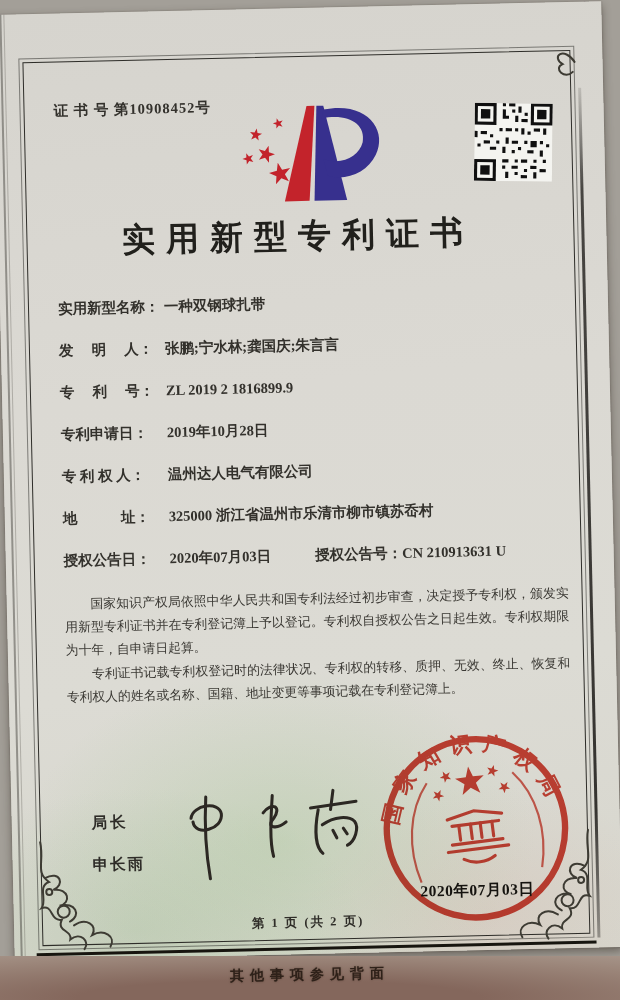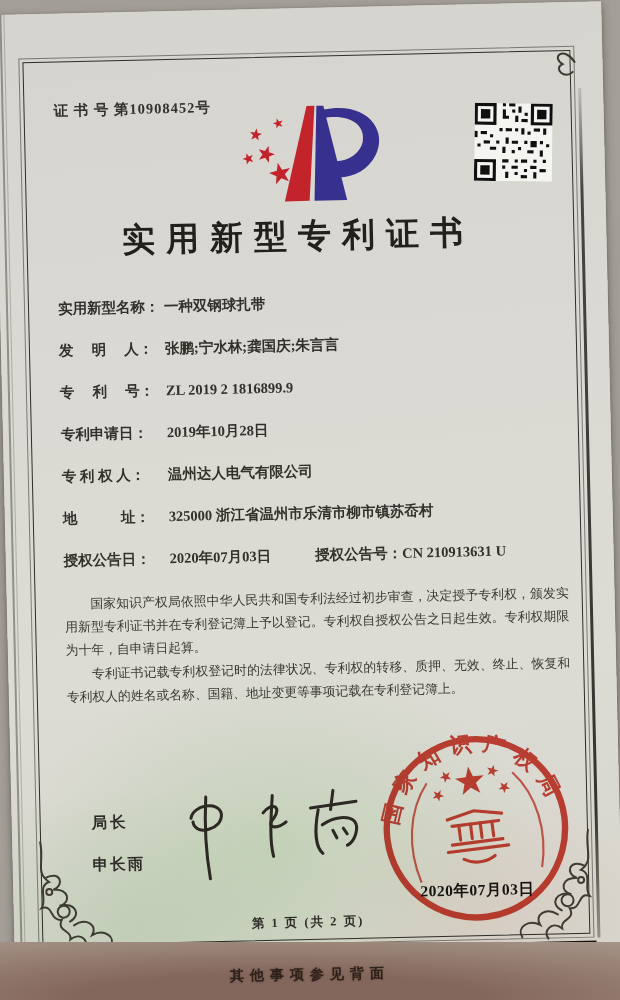--- a/index.html
+++ b/index.html
@@ -6,21 +6,21 @@
   html,body { width:620px; height:1000px; overflow:hidden; }
   body {
     position:relative;
     background:#a39f98;
     font-family:"Liberation Serif","DejaVu Serif",serif;
     color:var(--ink,#2e2c28);
   }
 
   
   .bottom-band {
-    position:absolute; left:0; right:0; bottom:0; height:58px;
+    position:absolute; left:0; right:0; bottom:0; height:44px;
     background:radial-gradient(130% 160% at 45% 95%, #84675c 25%, #9d887c 60%, #b0a399 90%);
   }
   .back-note {
     position:absolute; left:0; right:0; bottom:16px; text-align:center;
     font-size:14px; font-weight:700; letter-spacing:6px; color:#2e2119;
     transform:rotate(-1deg); text-shadow:0 0 2px rgba(46,28,16,.45);
   }
 
   
   .paper {

